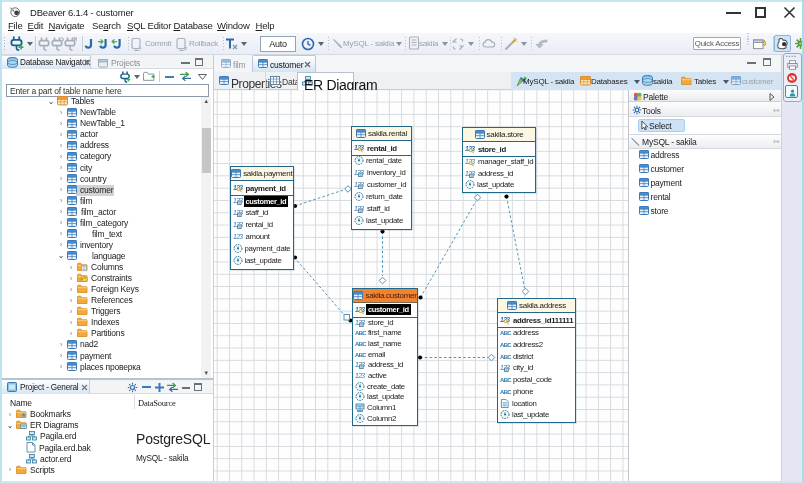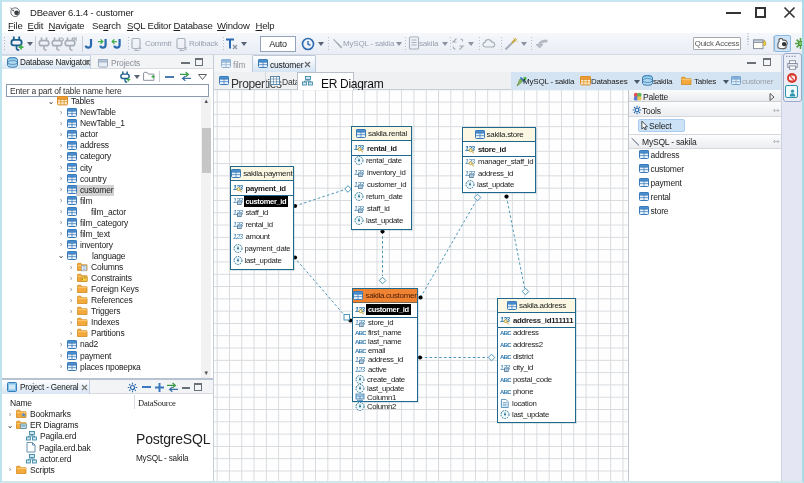--- a/index.html
+++ b/index.html
@@ -389,39 +389,39 @@
         </span>
         <span style="margin-left:3px;position:relative;z-index:1">film</span>
       </div>
 <div class="trow" style="left:57px;top:206.2px;">
         <span class="car">›</span>
         <span class="ico" style="margin-left:2px;display:flex">
           <svg width="10" height="9" viewBox="0 0 10 9">
             <use href="#tbl"></use>
           </svg>
         </span>
-        <span style="margin-left:14px;position:relative;z-index:1">film_actor</span>
+        <span style="margin-left:4px;position:relative;z-index:1">film_actor</span>
       </div>
 <div class="trow" style="left:57px;top:217.3px;">
         <span class="car">›</span>
         <span class="ico" style="margin-left:2px;display:flex">
           <svg width="10" height="9" viewBox="0 0 10 9">
             <use href="#tbl"></use>
           </svg>
         </span>
         <span style="margin-left:3px;position:relative;z-index:1">film_category</span>
       </div>
 <div class="trow" style="left:57px;top:228.3px;">
         <span class="car">›</span>
         <span class="ico" style="margin-left:2px;display:flex">
           <svg width="10" height="9" viewBox="0 0 10 9">
             <use href="#tbl"></use>
           </svg>
         </span>
-        <span style="margin-left:3px;position:relative;z-index:1">film_text</span>
+        <span style="margin-left:15px;position:relative;z-index:1">film_text</span>
       </div>
 <div class="trow" style="left:57px;top:239.4px;">
         <span class="car">›</span>
         <span class="ico" style="margin-left:2px;display:flex">
           <svg width="10" height="9" viewBox="0 0 10 9">
             <use href="#tbl"></use>
           </svg>
         </span>
         <span style="margin-left:3px;position:relative;z-index:1">inventory</span>
       </div>
@@ -619,21 +619,21 @@
   <svg class="abs" style="left:56px;top:21px" width="10" height="9" viewBox="0 0 10 9">
       <rect x="0.5" y="0.5" width="9" height="8" fill="#fff" stroke="#5b87a8"></rect>
       <path d="M0.5 3 L9.5 3 M0.5 5.8 L9.5 5.8 M3.5 0.5 L3.5 8.5 M6.5 0.5 L6.5 8.5" stroke="#5b87a8" stroke-width=".7"></path>
     </svg>
   <div class="abs" style="left:68px;top:21.5px;color:#333;">Data</div>
 
   <div class="abs" style="left:83px;top:17px;width:57px;height:18.5px;background:#fff;border:1px solid #b9bfc9;border-bottom:none;"></div>
   <svg class="abs" style="left:88px;top:20.5px" width="11" height="10" viewBox="0 0 11 10">
       <use href="#erd"></use>
     </svg>
-  <div class="abs" style="left:107px;top:21.5px;color:#111;font-size:12px;letter-spacing:-0.3px;">ER Diagram</div>
+  <div class="abs" style="left:90px;top:21.5px;color:#111;font-size:14px;letter-spacing:-0.3px;">ER Diagram</div>
 
   <div class="abs" style="left:297px;top:17px;width:270px;height:17.5px;background:#d5e4f3;"></div>
   <svg class="abs" style="left:302px;top:20.5px" width="11" height="11" viewBox="0 0 11 11">
       <path d="M1 10 L4 3 L7 5 Z" fill="#8aba5a" stroke="#5a8a3a" stroke-width=".7"></path>
       <path d="M4.5 1.5 L9 6" stroke="#2a6bb0" stroke-width="1.6"></path>
       <circle cx="9" cy="2.4" r="1.6" fill="#4ab04a"></circle>
     </svg>
   <div class="abs" style="left:309px;top:21.5px;color:#1a1a1a;font-size:8px;">MySQL - sakila</div>
   <svg class="abs" style="left:366px;top:21px" width="11" height="10" viewBox="0 0 11 10">
       <use href="#tblo"></use>
@@ -903,21 +903,21 @@
       </svg>
       <span class="mtxt">address_id</span>
     </div>
     <div class="erow">
       <svg class="ico" style="margin-left:1px" width="10" height="9" viewBox="0 0 9 9">
         <use href="#clk"></use>
       </svg>
       <span class="mtxt">last_update</span>
     </div>
   </div>
-<div class="ent" style="left:352px;top:287.5px;width:66px;height:114px;">
+<div class="ent" style="left:352px;top:287.5px;width:66px;height:138px;">
     <div class="ehd" style="background:#ef8332;border-bottom:1px solid #7a6a50;color:#4a1c06;font-weight:normal;">
       <svg width="10" height="9" viewBox="0 0 10 9">
         <use href="#tbl"></use>
       </svg>
       <span>sakila.customer</span>
     </div>
     <div class="epk">
       <svg class="ico" style="margin-left:1px" width="11" height="10" viewBox="0 0 11 10">
         <text x="0" y="6.5" font-size="6.8" font-style="italic" fill="#3079ad" letter-spacing="-0.6">123</text>
         <circle cx="5.6" cy="6.2" r="1.5" fill="#fdf6cf" stroke="#c09a28" stroke-width="0.9"></circle>

